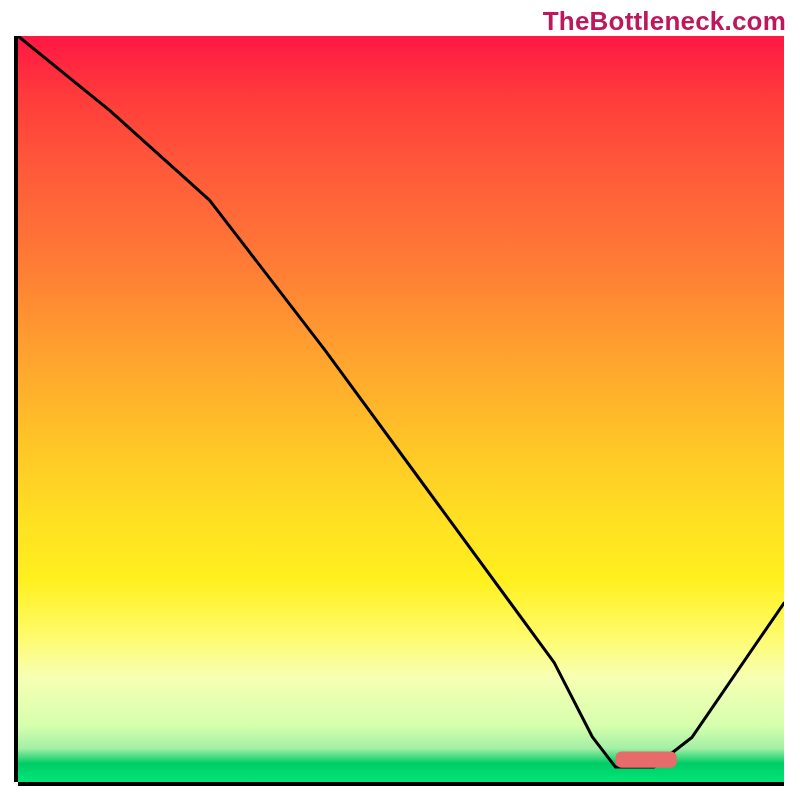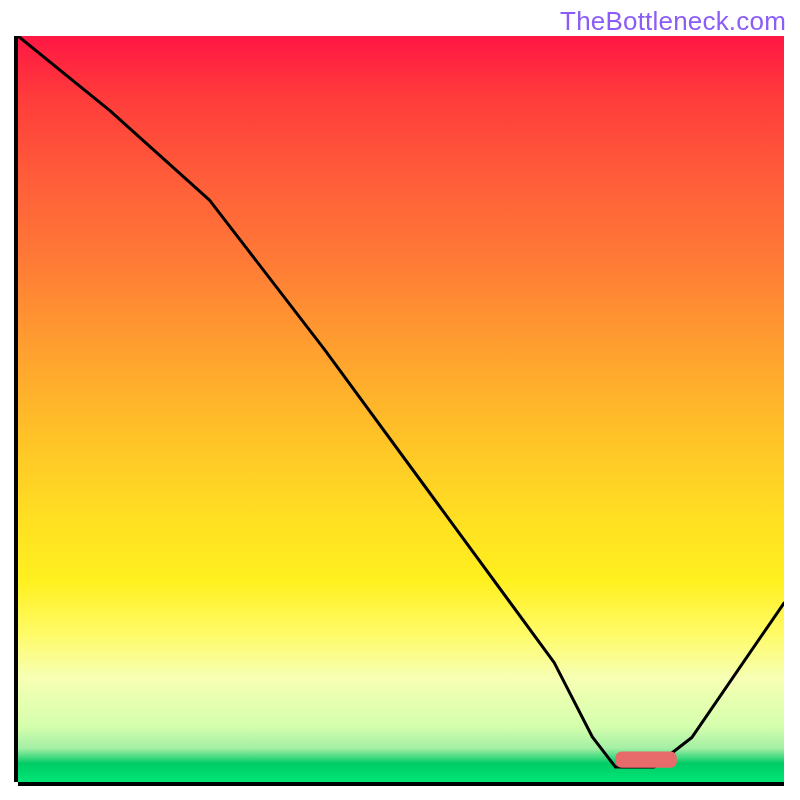--- a/index.html
+++ b/index.html
@@ -42,22 +42,22 @@
     left: 0; top: 0;
     width: 100%;
     height: 100%;
   }
   .watermark {
     position: absolute;
     top: 6px;
     right: 14px;
     font-family: Arial, Helvetica, sans-serif;
     font-size: 26px;
-    font-weight: normal;
-    color: #8b5cf6;
+    font-weight: bold;
+    color: #be185d;
     letter-spacing: 0.2px;
   }
   
   .axis-left {
     position: absolute;
     left: 14px;
     top: 36px;
     width: 4px;
     height: 746px;
     background: #000;

